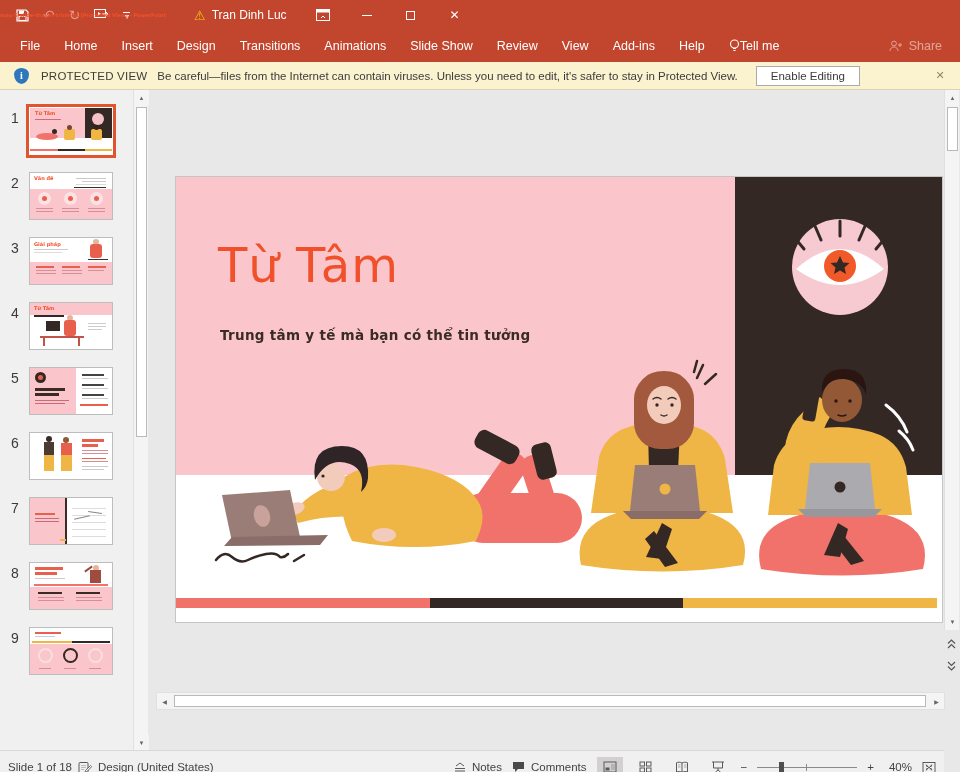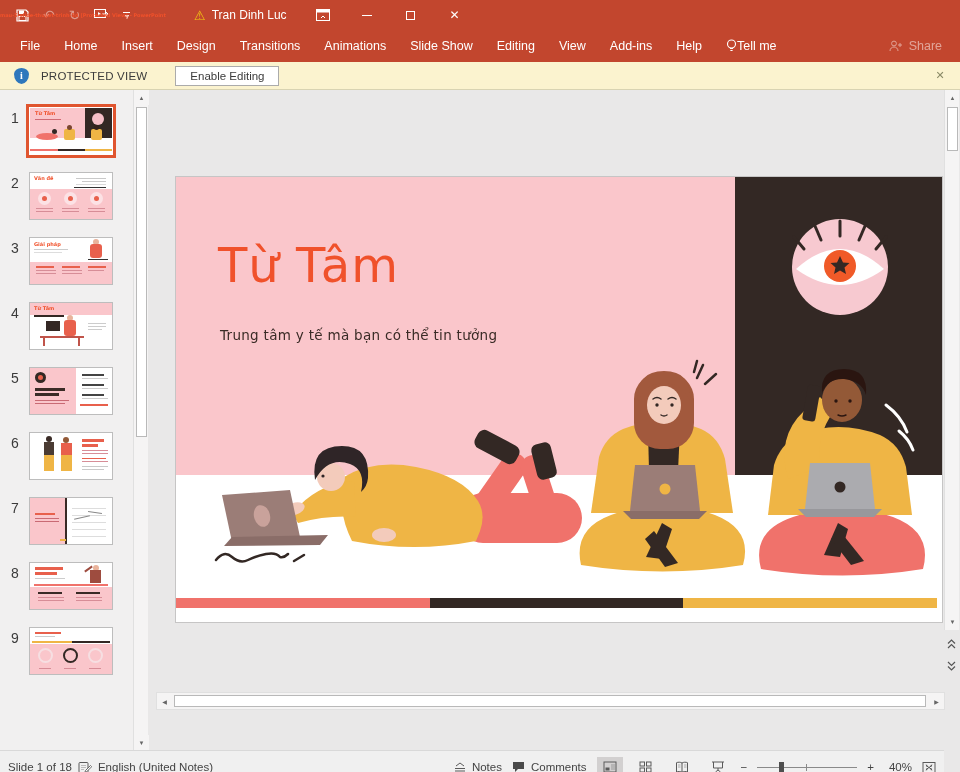--- a/index.html
+++ b/index.html
@@ -66,21 +66,21 @@
     display:flex;align-items:center;justify-content:center;background:#F5F4F4;}
   .tscroll .thm{position:absolute;left:2px;top:17px;width:11px;height:330px;background:#fff;border:1px solid #B9B9B9;}
 
   
   .slide{position:absolute;left:176px;top:177px;width:766px;height:445px;background:#fff;
     box-shadow:0 0 0 1px rgba(0,0,0,.15);}
   .blk-pink{position:absolute;left:0;top:0;width:559px;height:298px;background:var(--pink);}
   .blk-brown{position:absolute;left:559px;top:0;width:207px;height:298px;background:var(--brown);}
   .s-title{position:absolute;left:42px;top:60px;font-size:48px;font-weight:500;color:var(--orange);
     font-family:"DejaVu Sans",sans-serif;letter-spacing:1px;}
-  .s-sub{position:absolute;left:44px;top:150px;font-size:13.5px;font-weight:normal;color:#3A2B26;
+  .s-sub{position:absolute;left:44px;top:150px;font-size:13.5px;font-weight:bold;color:#3A2B26;
     font-family:"DejaVu Sans",sans-serif;letter-spacing:.3px;}
   .illus{position:absolute;inset:0;}
 
   
   .vscroll{position:absolute;left:944px;top:90px;width:15px;height:540px;background:#F5F4F4;border-left:1px solid #E0E0E0;}
   .vscroll .arr{position:absolute;left:0;width:15px;height:15px;color:#666;font-size:6px;display:flex;align-items:center;justify-content:center;}
   .vscroll .thm{position:absolute;left:2px;top:17px;width:11px;height:44px;background:#fff;border:1px solid #B9B9B9;}
   .navbtn{position:absolute;left:944px;width:15px;height:16px;color:#555;display:flex;align-items:center;justify-content:center;}
   .hscroll{position:absolute;left:156px;top:692px;width:789px;height:18px;background:#F5F4F4;border:1px solid #E0E0E0;}
   .hscroll .arr{position:absolute;top:0;width:15px;height:16px;color:#666;font-size:6px;display:flex;align-items:center;justify-content:center;}
@@ -150,21 +150,21 @@
   </div>
 
   <div class="ribbon">
     <span class="rtab">File</span>
     <span class="rtab">Home</span>
     <span class="rtab">Insert</span>
     <span class="rtab">Design</span>
     <span class="rtab">Transitions</span>
     <span class="rtab">Animations</span>
     <span class="rtab">Slide Show</span>
-    <span class="rtab">Editing</span>
+    <span class="rtab">Review</span>
     <span class="rtab">View</span>
     <span class="rtab">Add-ins</span>
     <span class="rtab">Help</span>
     <span class="tellme">
       <span>
         <svg width="11" height="14" viewBox="0 0 11 14">
             <circle cx="5.5" cy="5" r="4" fill="none" stroke="#fff" stroke-width="1.1"></circle>
             <path d="M4 9.5h3M4.4 11.5h2.2" stroke="#fff"></path>
           </svg>
       </span>
@@ -178,20 +178,21 @@
             <path d="M11 3v4M9 5h4" stroke="#fff"></path>
           </svg>
       </span>
       <span>Share</span>
     </span>
   </div>
 
   <div class="banner">
     <span class="shield">i</span>
     <span class="b-label">PROTECTED VIEW</span>
+    <span class="b-msg">Be careful—files from the Internet can contain viruses. Unless you need to edit, it's safer to stay in Protected View.</span>
     <button class="b-btn">Enable Editing</button>
     <span class="b-close">✕</span>
   </div>
 
   <div class="thumbs">
 
     <div class="trow" style="top:18px">
       <span class="tnum">1</span>
       <div class="thumb sel">
         <div class="art">
@@ -514,21 +515,21 @@
   <div class="status">
     <div class="grp st-left">
       <span>Slide 1 of 18</span>
       <span>
         <svg width="14" height="13" viewBox="0 0 14 13">
             <rect x="1" y="1.5" width="9" height="10" rx="1" fill="none" stroke="#5a5a5a"></rect>
             <path d="M3 4.5h5M3 6.5h5M3 8.5h3" stroke="#bbb"></path>
             <path d="M7.5 9.5l5-5 1.2 1.2-5 5-1.8.6z" fill="#fff" stroke="#5a5a5a" stroke-width=".9"></path>
           </svg>
       </span>
-      <span>English (United Notes)</span>
+      <span>Design (United States)</span>
     </div>
     <div class="st-right">
       <span class="grp">
         <svg width="12" height="11" viewBox="0 0 12 11">
             <path d="M2 4l4-3 4 3" fill="none" stroke="#5a5a5a"></path>
             <path d="M1 6.5h10M1 9h10" stroke="#5a5a5a"></path>
           </svg>
         <span>Notes</span>
       </span>
       <span class="grp">

